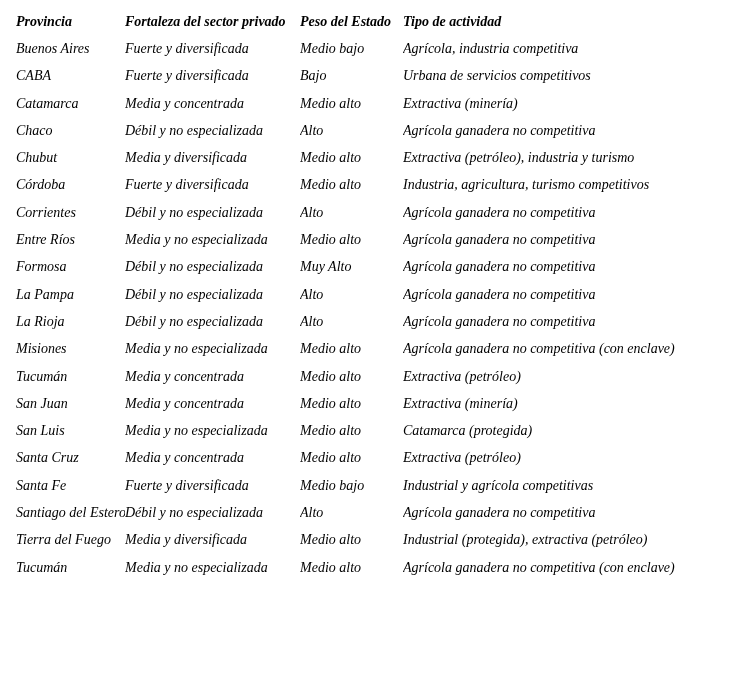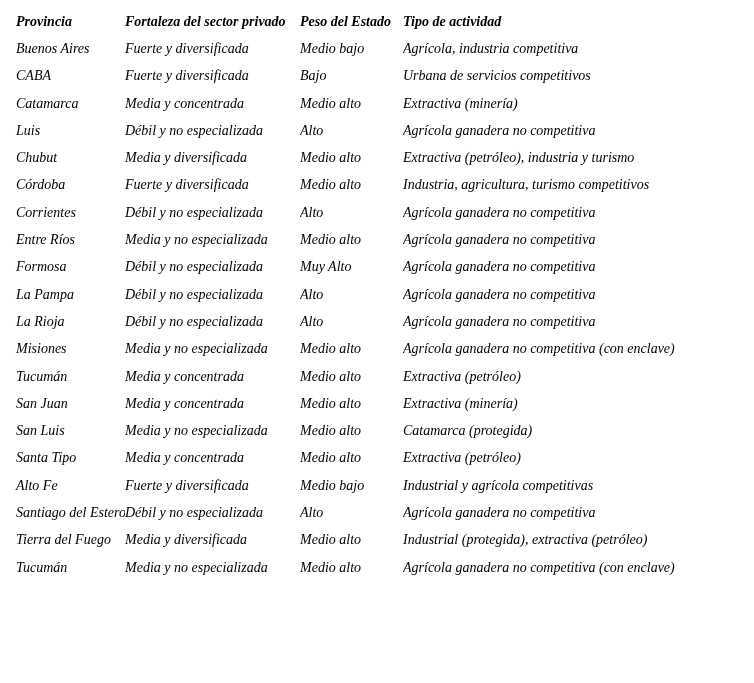--- a/index.html
+++ b/index.html
@@ -81,21 +81,21 @@
         <td>Bajo</td>
         <td>Urbana de servicios competitivos</td>
       </tr>
       <tr>
         <td>Catamarca</td>
         <td>Media y concentrada</td>
         <td>Medio alto</td>
         <td>Extractiva (minería)</td>
       </tr>
       <tr>
-        <td>Luis</td>
+        <td>Chaco</td>
         <td>Débil y no especializada</td>
         <td>Alto</td>
         <td>Agrícola ganadera no competitiva</td>
       </tr>
       <tr>
         <td>Chubut</td>
         <td>Media y diversificada</td>
         <td>Medio alto</td>
         <td>Extractiva (petróleo), industria y turismo</td>
       </tr>
@@ -153,27 +153,27 @@
         <td>Medio alto</td>
         <td>Extractiva (minería)</td>
       </tr>
       <tr>
         <td>San Luis</td>
         <td>Media y no especializada</td>
         <td>Medio alto</td>
         <td>Catamarca (protegida)</td>
       </tr>
       <tr>
-        <td>Santa Tipo</td>
+        <td>Santa Cruz</td>
         <td>Media y concentrada</td>
         <td>Medio alto</td>
         <td>Extractiva (petróleo)</td>
       </tr>
       <tr>
-        <td>Alto Fe</td>
+        <td>Santa Fe</td>
         <td>Fuerte y diversificada</td>
         <td>Medio bajo</td>
         <td>Industrial y agrícola competitivas</td>
       </tr>
       <tr>
         <td>Santiago del Estero</td>
         <td>Débil y no especializada</td>
         <td>Alto</td>
         <td>Agrícola ganadera no competitiva</td>
       </tr>

